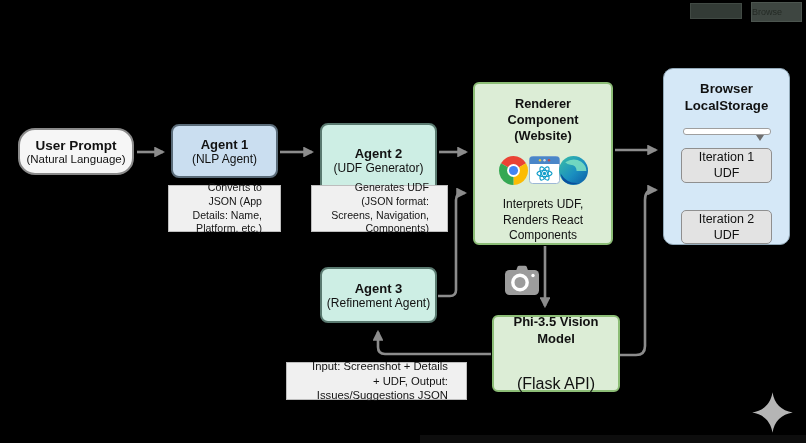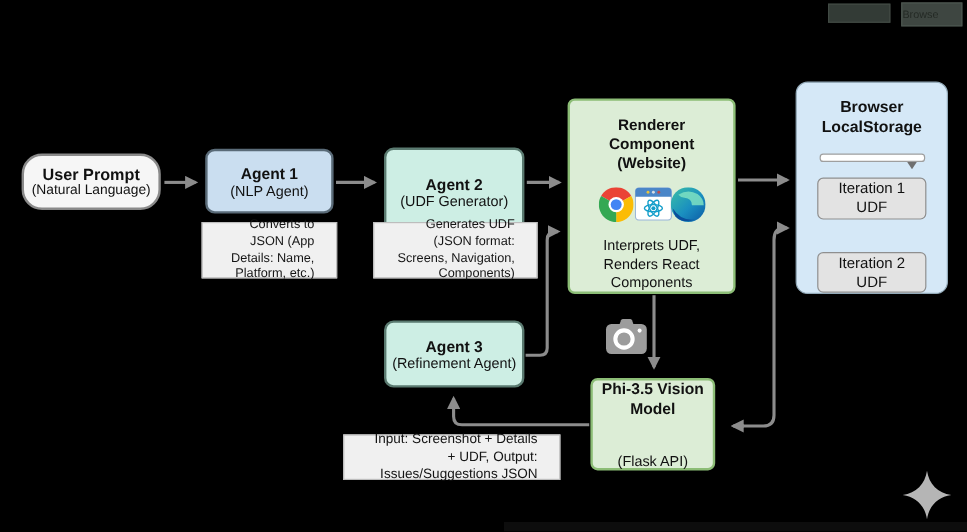--- a/index.html
+++ b/index.html
@@ -34,24 +34,24 @@
   .note-agent1{left:168px;top:185px;width:113px;height:47px;}
   .note-agent2{left:311px;top:185px;width:137px;height:47px;}
   .note-phi{left:286px;top:362px;width:181px;height:38px;font-size:11.3px;}
 
   .renderer{left:473px;top:82px;width:140px;height:163px;background:#dcedd6;
     border:2px solid #8cbd76;border-radius:6px;justify-content:flex-start;padding-top:12px;}
   .renderer .title{font-size:12.8px;line-height:1.25;width:126px;}
   .renderer .body{font-size:12px;line-height:1.3;width:112px;margin-top:12px;}
   .icon-row{display:flex;align-items:center;gap:1px;margin-top:12px;height:30px;}
 
-  .phi{left:492px;top:315px;width:104px;height:77px;background:#dcedd6;
+  .phi{left:492px;top:315px;width:128px;height:77px;background:#dcedd6;
     border:2px solid #8cbd76;border-radius:6px;gap:28px;}
   .phi .title{font-size:13px;line-height:1.25;width:96px;}
-  .phi .subtitle{font-size:12px;}
+  .phi .subtitle{font-size:16px;}
 
   .storage{left:663px;top:68px;width:127px;height:177px;background:#d5e8f7;
     border:1.5px solid #93aab9;border-radius:10px;justify-content:flex-start;padding-top:11px;}
   .storage .title{font-size:13.2px;line-height:1.3;width:100px;}
   .dropdown{position:relative;width:88px;height:18px;background:#fff;border:1px solid #9f9f9f;
     border-radius:3px;margin-top:14px;font-size:11px;text-align:left;padding:1px 16px 0 5px;box-sizing:border-box;}
   .dropdown .caret{position:absolute;right:6px;top:6px;width:0;height:0;
     border-left:4.5px solid transparent;border-right:4.5px solid transparent;border-top:6px solid #6f6f6f;}
   .iter{width:91px;height:44px;background:#e3e3e3;border:1.5px solid #8f8f8f;border-radius:5px;
     display:flex;align-items:center;justify-content:center;text-align:center;

